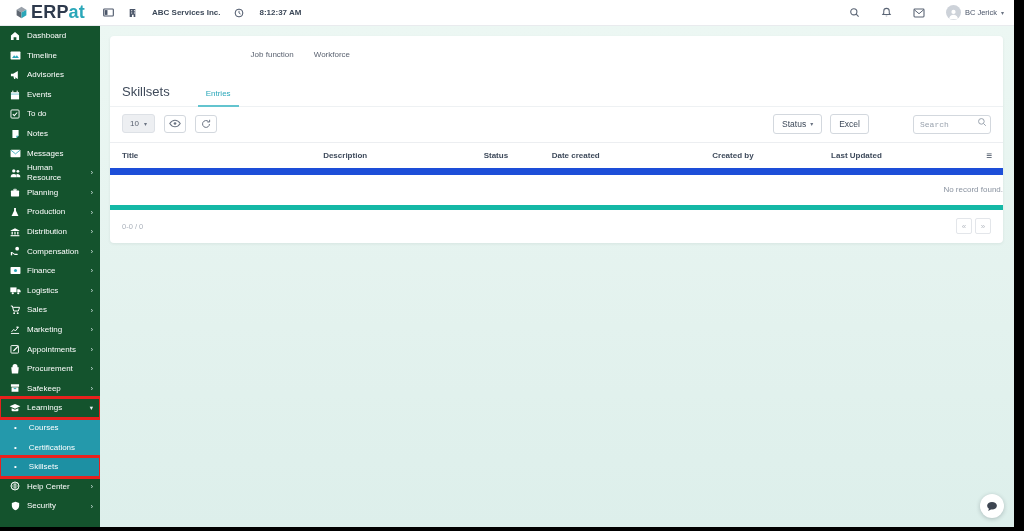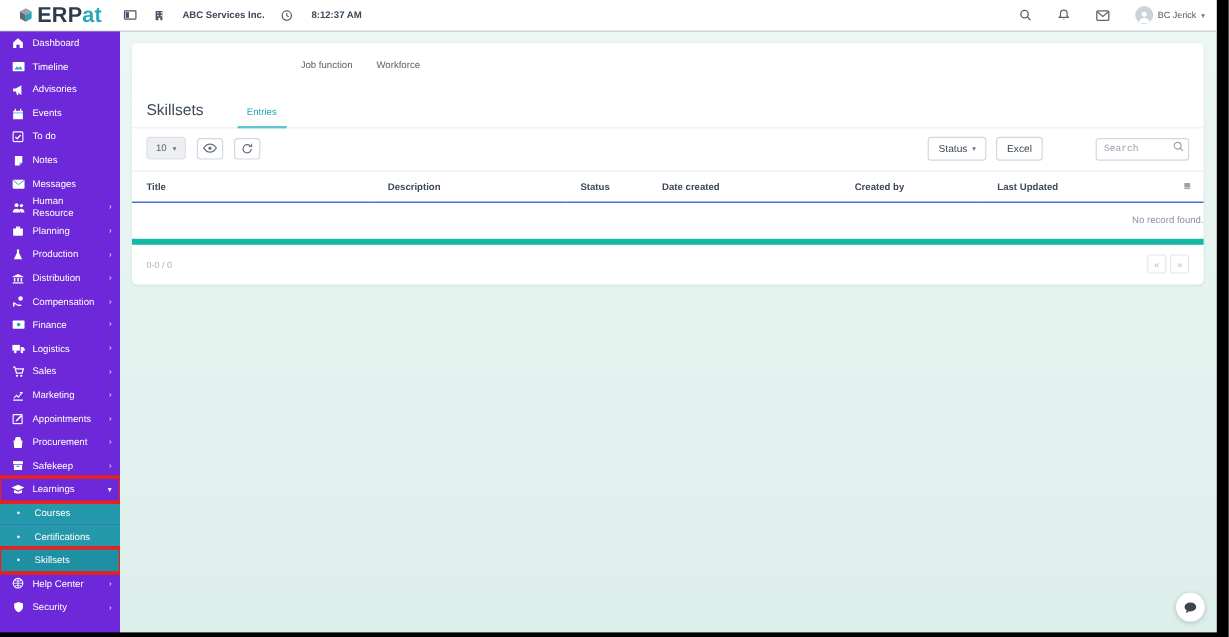--- a/index.html
+++ b/index.html
@@ -16,21 +16,21 @@
   .tb-group { display:flex; align-items:center; gap:15px; margin-right:14px; }
   .tb-text { font-size:8px; font-weight:bold; color:#3c4858; }
   .tb-right { margin-left:auto; display:flex; align-items:center; gap:21px; padding-right:10px; }
   .tb-right .tb-icon { color:#5a6474; cursor:pointer; }
   .avatar { width:15px; height:15px; border-radius:50%; background:#cdd2d9; display:flex; align-items:flex-end; justify-content:center; overflow:hidden; }
   .user-wrap { display:flex; align-items:center; gap:4px; cursor:pointer; }
   .user-name { font-size:7.5px; color:#4a5568; }
   .caret { font-size:6px; color:#6a7382; }
 
   
-  .sidebar { position:absolute; left:0; top:26px; width:100px; height:501px; background:#6d28d9; z-index:2; overflow:hidden; }
+  .sidebar { position:absolute; left:0; top:26px; width:100px; height:501px; background:#14532d; z-index:2; overflow:hidden; }
   .side-item { position:relative; min-height:19.6px; display:flex; align-items:center; padding:0 8px 0 9px;
                color:#fff; cursor:pointer; }
   .side-item .lbl { font-size:8px; line-height:9.5px; padding-left:6px; max-width:62px; }
   .side-item .ic { width:12px; text-align:center; font-size:8.5px; display:inline-flex; justify-content:center; color:#fff; flex:0 0 12px; }
   .side-item .chev { position:absolute; right:7px; font-size:6.5px; color:#e8f6f8; }
   .side-sub { background:#2499ab; padding-left:14px; }
   .side-sub .bullet { font-size:8px; padding-right:6px; }
   .side-sub.active { background:#1d90a3; }
   .annotated { outline:3px solid #e8211d; outline-offset:-1px; z-index:6; }
 
@@ -54,21 +54,21 @@
   .icon-btn { width:22px; height:18px; display:inline-flex; align-items:center; justify-content:center;
               background:#fff; border:1px solid #d3d8de; border-radius:3px; color:#6a7382; cursor:pointer; margin-left:9px; }
   .toolbar-right { margin-left:auto; display:flex; align-items:center; gap:8px; }
   .search-wrap { position:relative; }
   .search-input { width:78px; height:19px; border:1px solid #d3d8de; border-radius:3px; font-size:8px;
                   color:#3c4858; padding:0 16px 0 6px; outline:none; font-family:Liberation Mono, monospace;margin-left:36px; }
   .search-input::placeholder { color:#9aa3ae; }
   .search-ic { position:absolute; right:4px; top:4px; color:#9aa3ae; }
 
   table.grid { width:100%; border-collapse:collapse; table-layout:fixed; }
-  .grid th { border-top:1px solid #eceef1; border-bottom:1px solid #1d4ed8; font-size:8px; color:#3e4a5b;
+  .grid th { border-top:1px solid #eceef1; border-bottom:7px solid #1d4ed8; font-size:8px; color:#3e4a5b;
              text-align:left; padding:7px 4px 7px 12px; font-weight:bold; }
   .grid th:nth-child(1){width:198px;} .grid th:nth-child(2){width:158px;} .grid th:nth-child(3){width:67px;}
   .grid th:nth-child(4){width:158px;} .grid th:nth-child(5){width:117px;} .grid th:nth-child(6){width:153px;}
   .grid th:nth-child(7){width:28px; text-align:right; padding-right:12px; font-size:10px; cursor:pointer;}
   .empty-row { text-align:right; font-size:8px; color:#8a93a0; padding:10px 0 11px 0; border-bottom:5px solid #14b8a6; }
   .card-foot { display:flex; align-items:center; padding:8px 12px 9px 12px;gap:24px; }
   .pag-info { font-size:7.5px; color:#aab1bb; }
   .pag-btns { margin-left:auto; display:flex; gap:3px; }
   .pag-btn { width:16px; height:16px; display:flex; align-items:center; justify-content:center;
              background:#fff; border:1px solid #e3e6ea; border-radius:2px; color:#b7bcc4; font-size:8px; cursor:pointer; }

